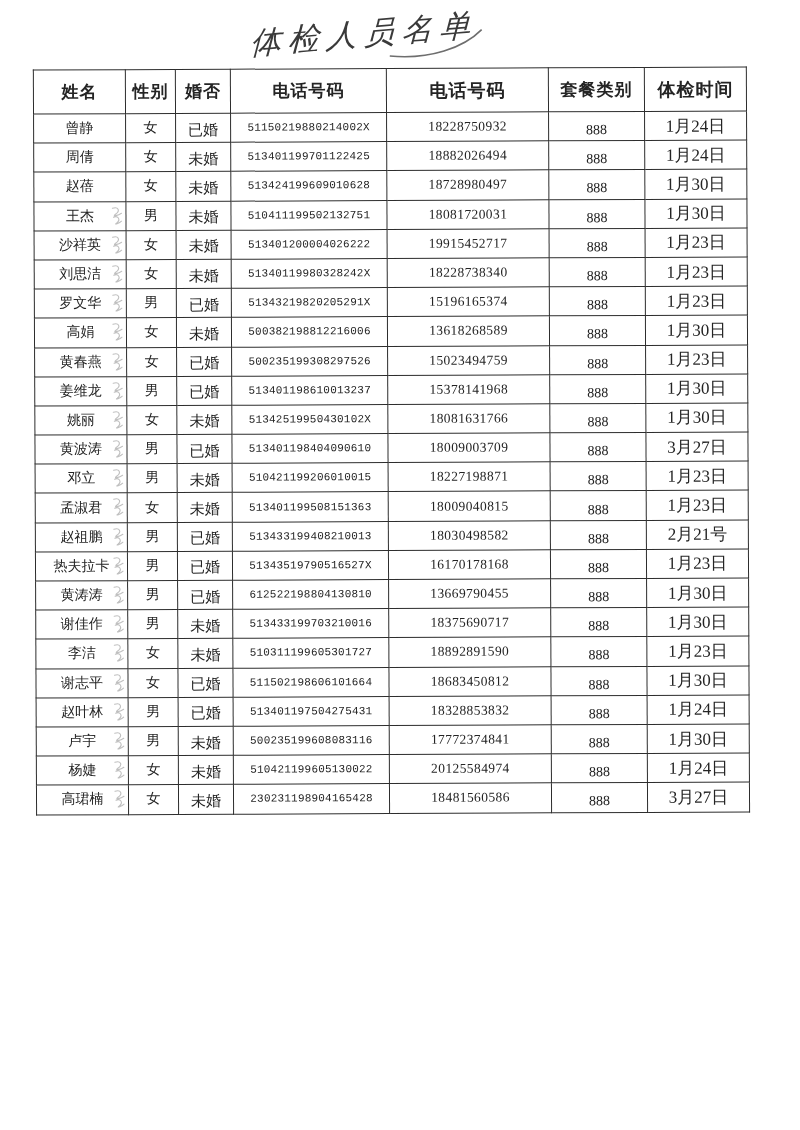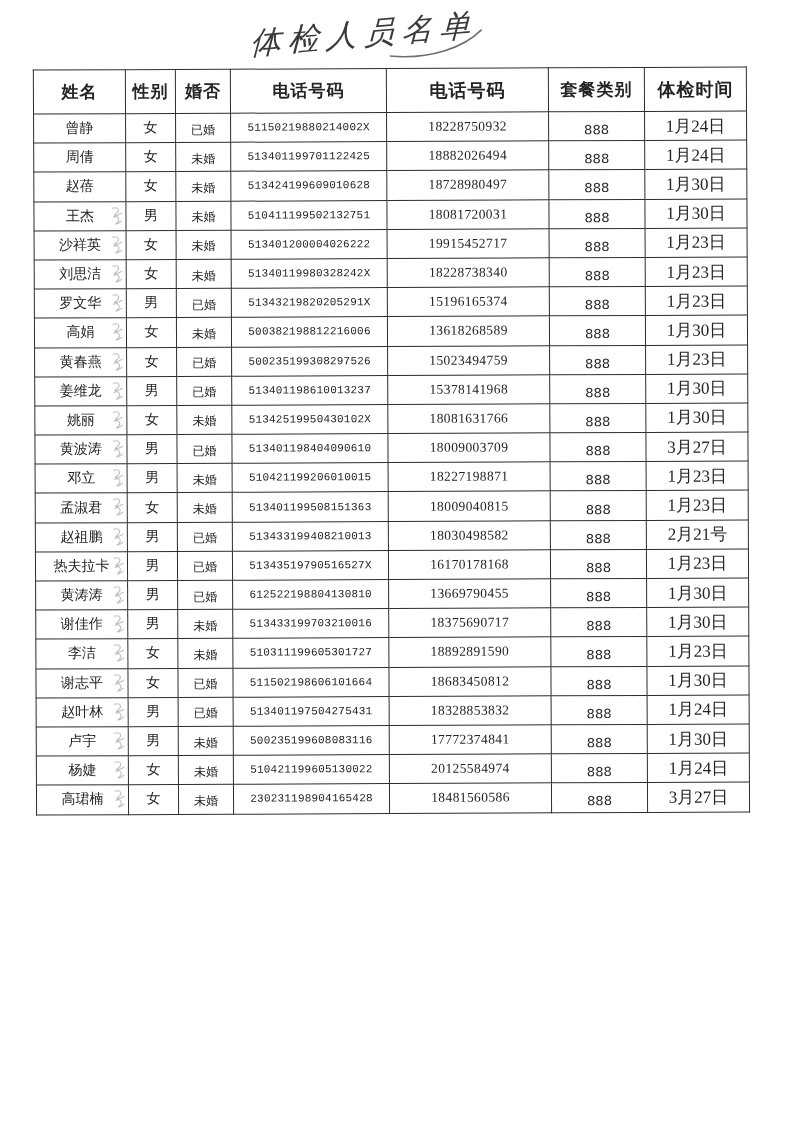--- a/index.html
+++ b/index.html
@@ -61,26 +61,26 @@
     overflow: hidden;
     white-space: nowrap;
   }
   table.roster thead tr { height: 44px; }
   table.roster tbody tr { height: 29.2px; }
   th.h-big { font-size: 17px; font-weight: bold; letter-spacing: 1px; margin-left: 28px; }
   th.h-small { font-size: 18px; font-weight: bold; letter-spacing: 1px; }
   td .v { display: inline-block; }
   td.col-name   { font-size: 14px; position: relative; }
   td.col-gender { font-size: 14px; }
-  td.col-married{ font-size: 12px; }
+  td.col-married{ font-size: 15px; }
   td.col-married .v { transform: translateY(2px); }
   td.col-id     { font-size: 11px; letter-spacing: 0.2px; font-family: Liberation Mono, monospace; }
   td.col-phone  { font-size: 13.5px; letter-spacing: 0.4px; margin-top: 32px; }
   td.col-package{ font-size: 14px; }
-  td.col-package .v { transform: translateY(4px); font-family: Liberation Mono, monospace; }
+  td.col-package .v { transform: translateY(4px); }
   td.col-date   { font-size: 17px; }
   
   .sig {
     position: absolute;
     right: 0px;
     top: 3px;
     opacity: 0.55;
   }
 </style>
 </head>

